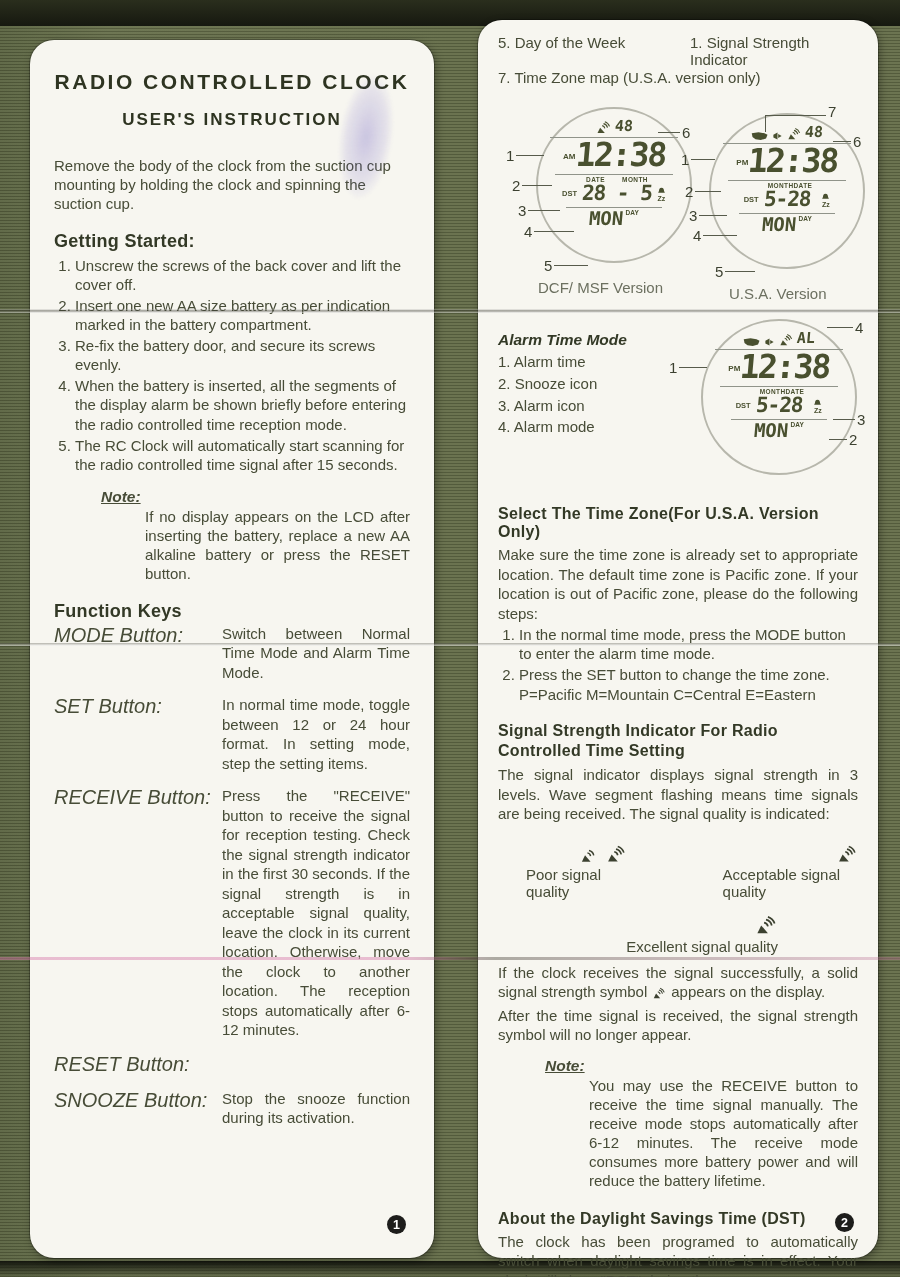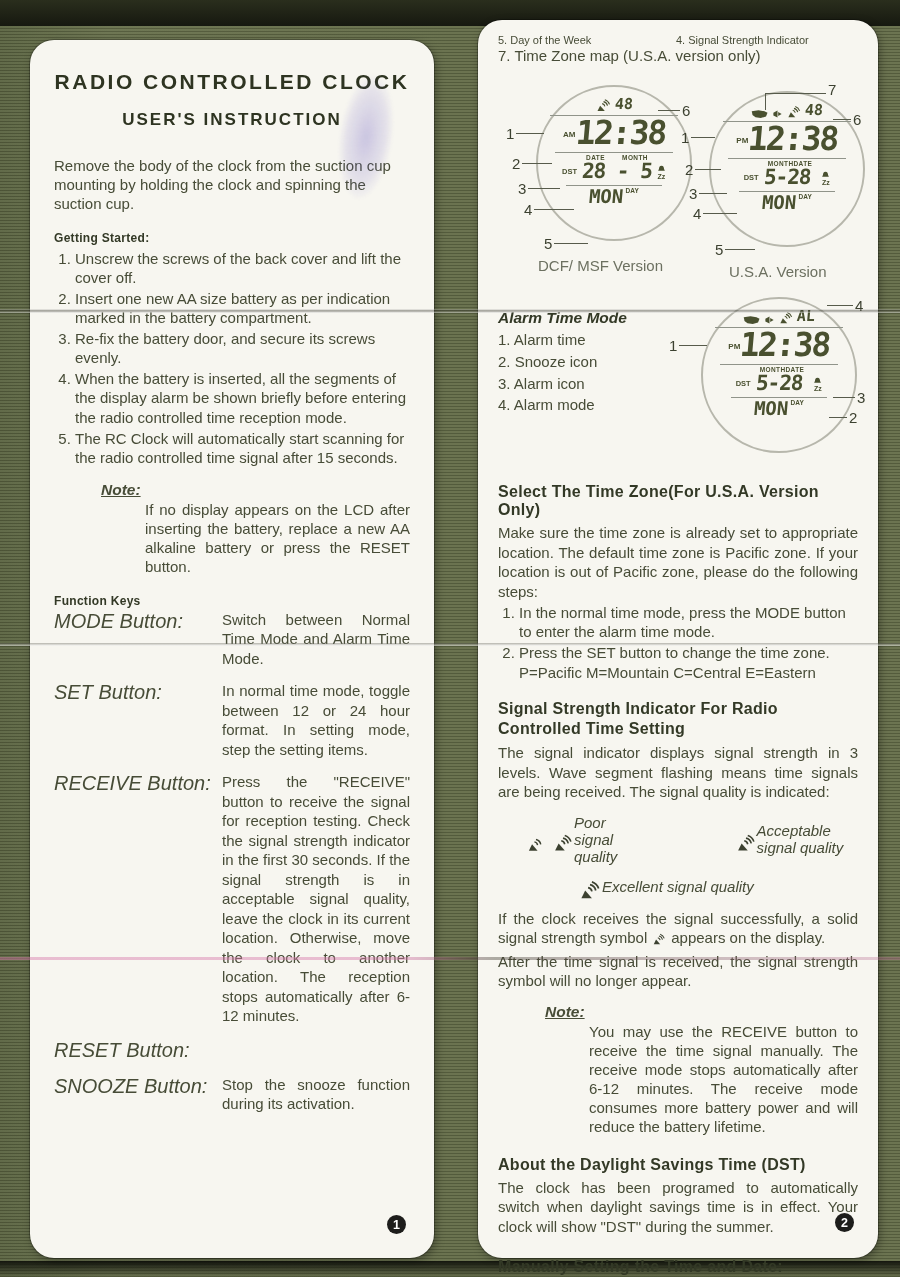--- a/index.html
+++ b/index.html
@@ -17,36 +17,36 @@
   .page{
     position:absolute;background:#f7f6f0;border-radius:24px;color:#474c37;
     box-sizing:border-box;box-shadow:0 0 0 1px rgba(0,0,0,.25), 2px 3px 8px rgba(0,0,0,.35);
   }
   .left-page{left:30px;top:40px;width:404px;height:1218px;padding:14px 24px 10px 24px;}
   .right-page{left:478px;top:20px;width:400px;height:1238px;padding:14px 20px 10px 20px;}
   .t1{font-size:21px;font-weight:bold;letter-spacing:2.5px;text-align:center;color:#2e3421;margin:16px 0 0 0;}
   .t2{font-size:17px;font-weight:bold;letter-spacing:2px;text-align:center;color:#2e3421;margin:16px 0 0 0;}
   p,.body-text{font-size:15px;line-height:1.27;margin:0;}
   .intro{margin-top:26px;}
-  .sec-h{font-size:12px;font-weight:bold;color:#333926;margin:18px 0 4px 0;letter-spacing:.3px;}
+  .sec-h{font-size:18px;font-weight:bold;color:#333926;margin:18px 0 4px 0;letter-spacing:.3px;}
   .sec-h.right{font-size:16px;margin:16px 0 2px 0;}
   ol.num{margin:2px 0 0 0;padding-left:21px;}
   ol.num li{font-size:15px;line-height:1.27;margin:0 0 2px 0;}
   .note-label{font-size:15.5px;font-weight:bold;font-style:italic;text-decoration:underline;display:block;}
   .note{margin-top:14px;margin-left:47px;}
   .note .nt{margin:1px 0 0 44px;text-align:justify;}
   .fk-row{display:flex;margin:0 0 13px 0;}
   .fk-key{width:168px;flex:none;font-size:20px;font-style:italic;}
   .fk-desc{flex:1;font-size:15px;line-height:1.3;text-align:justify;}
   .sub-h{font-size:15.5px;font-weight:bold;font-style:italic;color:#333926;margin:14px 0 4px 0;}
   .badge{position:absolute;width:19px;height:19px;border-radius:50%;background:#1d1d1b;color:#fff;
     font-size:12.5px;font-weight:bold;display:flex;align-items:center;justify-content:center;}
   .badge.b1{right:28px;bottom:24px;}
   .badge.b2{right:24px;bottom:26px;}
-  .symbols-two{display:flex;font-size:11px;}
+  .symbols-two{display:flex;font-size:15px;gap:14px;}
   .symbols-two span:first-child{width:178px;flex:none;}
   
   .clocks-block{position:relative;height:232px;margin-top:8px;}
   .clock{position:absolute;}
   .circle{position:absolute;width:152px;height:152px;border:2px solid #b7b7ac;border-radius:50%;
     display:flex;flex-direction:column;align-items:center;justify-content:flex-start;overflow:visible;}
   .lcdc{color:#49502f;}
   .lcd-top{display:flex;align-items:flex-end;gap:3px;margin-top:8px;height:18px;}
   .lcd-48{font-family:"DejaVu Sans Mono", monospace;font-weight:bold;font-size:15px;transform:skewX(-5deg);}
   .hr{border-top:1.5px solid #90948a;}
@@ -66,21 +66,21 @@
   .dayval{font-family:"DejaVu Sans Mono", monospace;font-weight:bold;font-size:19px;transform:skewX(-5deg);line-height:1;}
   .daylbl{font-size:6.5px;font-weight:bold;}
   .caption{position:absolute;font-size:15px;color:#6c7060;white-space:nowrap;}
   .co{position:absolute;display:flex;align-items:center;font-size:15px;color:#3c4130;white-space:nowrap;}
   .co .ln{display:inline-block;border-top:1.5px solid#575b4b;margin:0 2px;}
   
   .alarm-block{position:relative;height:158px;margin-top:4px;}
   .alarm-list{width:186px;font-size:15px;line-height:1.45;}
   
   .qual-row{display:flex;margin-top:10px;}
-  .qual{display:flex;align-items:center;font-style:italic;}
+  .qual{display:flex;flex-direction:column;align-items:flex-end;}
   .qual .icons{display:flex;gap:6px;align-items:flex-end;height:30px;}
   .qual .lab{font-size:15px;margin-top:2px;}
   .q-poor{margin-left:28px;}
   .q-acc{margin-left:96px;}
   .q-exc{margin:6px auto 0 auto;width:200px;}
   .para{font-size:15px;line-height:1.3;margin-top:4px;text-align:justify;}
   .para .inline-ico{display:inline-block;vertical-align:-3px;margin:0 4px;}
   .zones{font-size:15px;margin:2px 0 0 21px;}
   
   .crease{position:absolute;left:0;width:900px;pointer-events:none;}
@@ -139,21 +139,21 @@
     <div class="fk-key">SNOOZE Button:</div>
     <div class="fk-desc">Stop the snooze function during its activation.</div>
   </div>
 
   <div class="badge b1">1</div>
 </div>
 
 <div class="page right-page">
   <div class="symbols-two">
     <span>5. Day of the Week</span>
-    <span>4.  Signal Strength Indicator</span>
+    <span>1.  Signal Strength Indicator</span>
   </div>
   <div class="body-text">7. Time Zone map (U.S.A. version only)</div>
 
   <div class="clocks-block">
 
     <div class="clock" style="left:8px;top:4px;width:185px;height:220px;">
       <div class="circle lcdc" style="left:30px;top:8px;">
         <div class="lcd-top">
           <svg class="ico" width="17" height="16" viewBox="0 0 24 24">
             <path d="M3 21 L14 21 L7 13 Z" fill="#49502f"></path>

